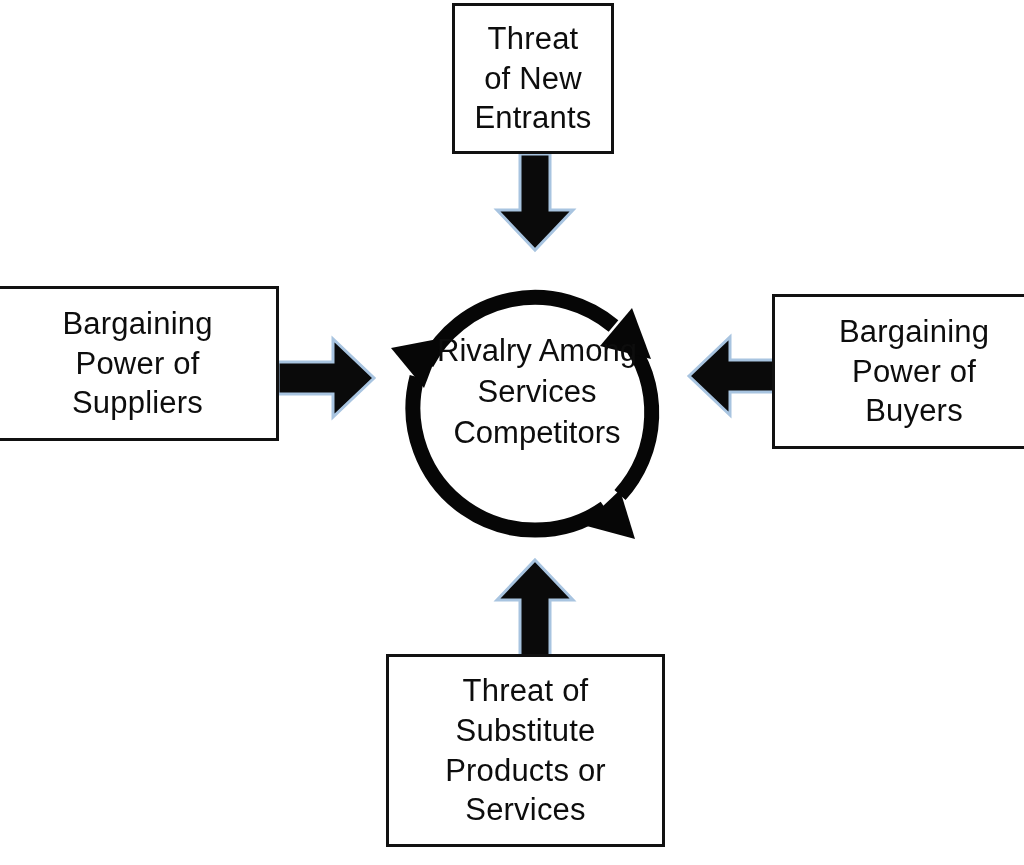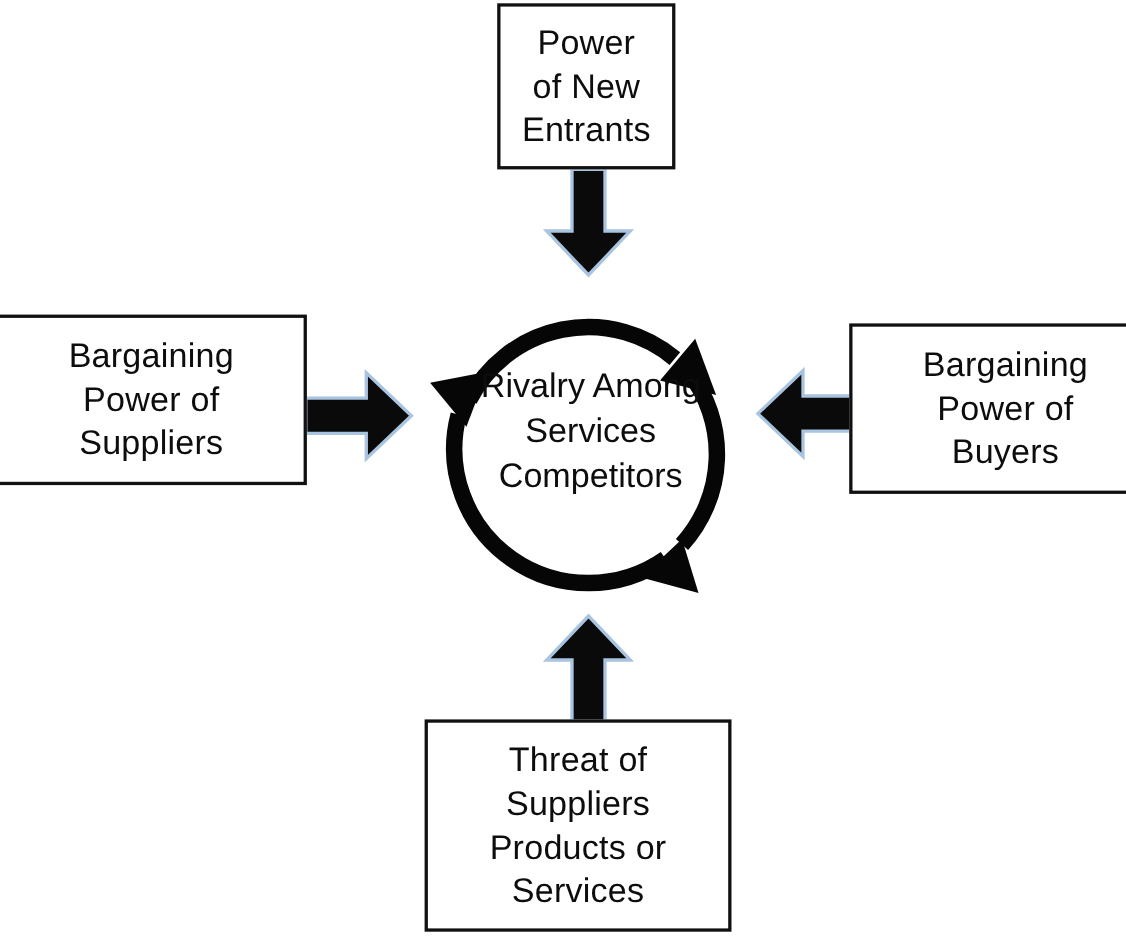--- a/index.html
+++ b/index.html
@@ -122,40 +122,40 @@
     z-index: 7;
     pointer-events: none;
   }
 </style>
 </head>
 <body>
 
 <div id="canvas">
 
   <div class="force-box" id="box-new-entrants">
-    <span class="box-label">Power
+    <span class="box-label">Threat
 of New
 Entrants</span>
   </div>
 
   <div class="force-box" id="box-suppliers">
     <span class="box-label">Bargaining
 Power of
 Suppliers</span>
   </div>
 
   <div class="force-box" id="box-buyers">
     <span class="box-label">Bargaining
 Power of
 Buyers</span>
   </div>
 
   <div class="force-box" id="box-substitutes">
     <span class="box-label">Threat of
-Suppliers
+Substitute
 Products or
 Services</span>
   </div>
 
   <div class="block-arrow" id="arrow-top">
     <svg width="82" height="100" viewBox="0 0 82 100">
       <polygon class="arrow-body" points="26,2 56,2 56,58 79,58 41,98 3,58 26,58"></polygon>
     </svg>
   </div>
 

